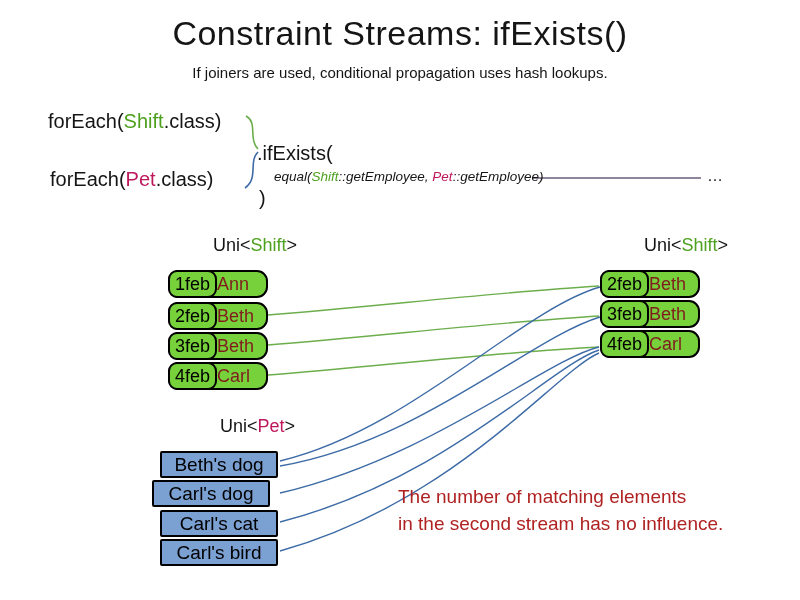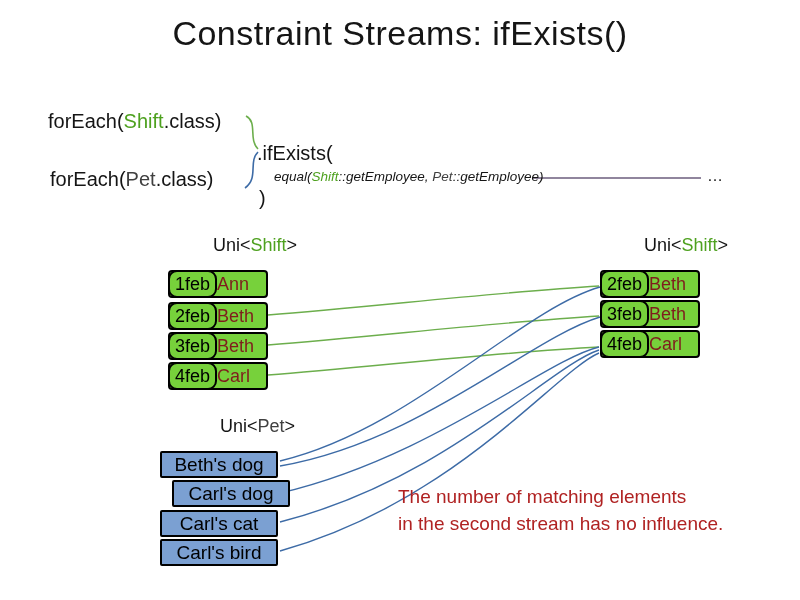--- a/index.html
+++ b/index.html
@@ -11,25 +11,25 @@
   .title {
     top:14px; left:0; width:800px; text-align:center;
     font-size:34px; letter-spacing:0.5px; color:#151515; white-space:nowrap;
   }
   .subtitle {
     top:64px; left:0; width:800px; text-align:center; font-size:15px; color:#151515;
   }
   .code { font-size:20px; white-space:nowrap; color:#151515; }
   .code-small { font-size:13.5px; white-space:nowrap; color:#151515;font-style:italic; }
   .green-text { color:#4ea11f; }
-  .blue-text  { color:#404040; }
+  .blue-text  { color:#be185d; }
   .uni-label { font-size:18px; white-space:nowrap; color:#151515;margin-left:43px; }
   .shift-row {
     box-sizing:border-box; width:100px; height:28px;
-    background:#77d13b; border:2px solid #000; border-radius:4px;
+    background:#77d13b; border:2px solid #000; border-radius:11px;
     display:flex; align-items:center; font-size:18px; white-space:nowrap;
   }
   .date-cell {
     box-sizing:border-box; height:28px; width:49px;
     margin:-2px 0 -2px -2px; padding:0 2px 0 5px;
     background:#77d13b; border:2px solid #000; border-radius:9px;
     display:flex; align-items:center; color:#000;
   }
   .name-cell { color:#7f1d1d; }
   .pet-row {
@@ -44,20 +44,21 @@
   }
   .ellipsis { font-size:16px; color:#151515; }
   svg.overlay { position:absolute; left:0; top:0; pointer-events:none; }
 </style>
 </head>
 <body>
 
 <div class="slide">
 
   <div class="abs title">Constraint Streams: ifExists()</div>
+  <div class="abs subtitle">If joiners are used, conditional propagation uses hash lookups.</div>
 
   <svg class="overlay" width="800" height="600" viewBox="0 0 800 600">
     <path d="M246,116 C258,122 248,139 258,149" fill="none" stroke="#6cae4c" stroke-width="1.6"></path>
     <path d="M258,152 C248,162 259,178 245,188" fill="none" stroke="#3d6ba6" stroke-width="1.6"></path>
     <path d="M533,178 L701,178" fill="none" stroke="#6b5d7d" stroke-width="1.5"></path>
 
     <path d="M268,315 C370,307 500,292 599,286" fill="none" stroke="#6cae4c" stroke-width="1.4"></path>
     <path d="M268,345 C370,337 500,322 599,316" fill="none" stroke="#6cae4c" stroke-width="1.4"></path>
     <path d="M268,375 C370,367 500,352 599,347" fill="none" stroke="#6cae4c" stroke-width="1.4"></path>
 
@@ -110,21 +111,21 @@
       <span class="name-cell">Beth</span>
     </div>
   <div class="abs shift-row" style="left:600px; top:330px;">
       <span class="date-cell">4feb</span>
       <span class="name-cell">Carl</span>
     </div>
 
   <div class="abs uni-label" style="left:177px; top:416px;text-align:center;"><span>Uni&lt;</span><span class="blue-text">Pet</span><span>&gt;</span></div>
 
   <div class="abs pet-row" style="left:160px; top:451px;">Beth's dog</div>
-  <div class="abs pet-row" style="left:172px; top:480px;">Carl's dog</div>
+  <div class="abs pet-row" style="left:152px; top:480px;">Carl's dog</div>
   <div class="abs pet-row" style="left:160px; top:510px;">Carl's cat</div>
   <div class="abs pet-row" style="left:160px; top:539px;">Carl's bird</div>
 
   <div class="abs note">
     <div>The number of matching elements</div>
     <div>in the second stream has no influence.</div>
   </div>
 
 </div>
 

